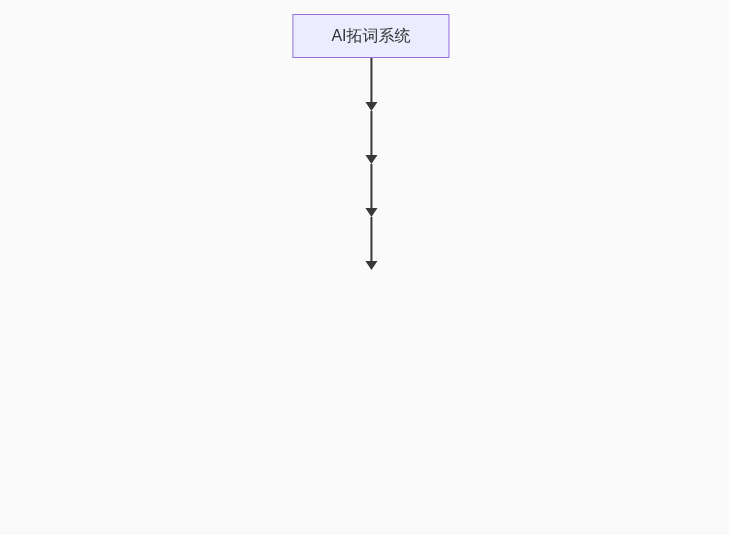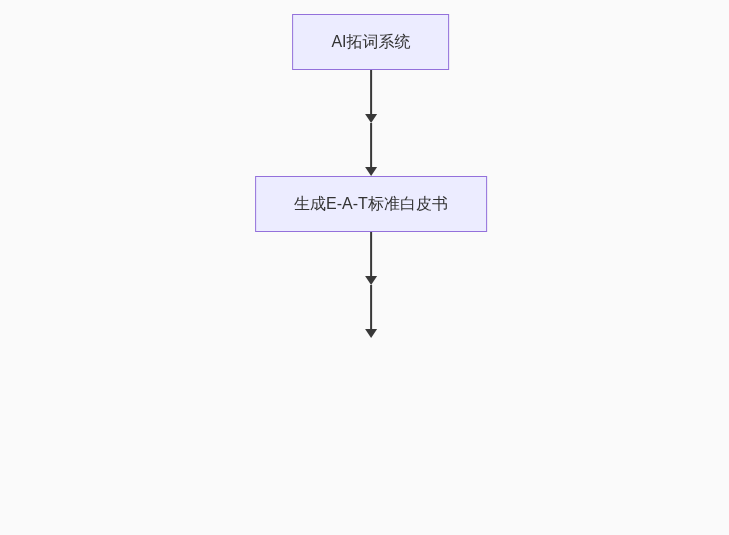--- a/index.html
+++ b/index.html
@@ -15,21 +15,21 @@
   .flowchart {
     position: absolute;
     top: 14px;
     left: 371px;
     transform: translateX(-50%);
     display: flex;
     flex-direction: column;
     align-items: center;
   }
   .flow-node {
-    height: 56px;
+    height: 44px;
     padding: 0 38px;
     background: var(--node-fill, #ECECFF);
     border: 1px solid var(--node-border, #9370DB);
     display: flex;
     align-items: center;
     justify-content: center;
     white-space: nowrap;
   }
   .flow-node span {
     font-size: 16px;
@@ -65,23 +65,20 @@
         <span>AI拓词系统</span>
       </div>
       <div class="arrow">
         <div class="arrow-line"></div>
         <div class="arrow-head"></div>
       </div>
       <div class="arrow">
         <div class="arrow-line"></div>
         <div class="arrow-head"></div>
       </div>
-      <div class="flow-node">
-        <span>生成E-A-T标准白皮书</span>
-      </div>
       <div class="arrow">
         <div class="arrow-line"></div>
         <div class="arrow-head"></div>
       </div>
       <div class="arrow">
         <div class="arrow-line"></div>
         <div class="arrow-head"></div>
       </div>
     </div>
 </div>

